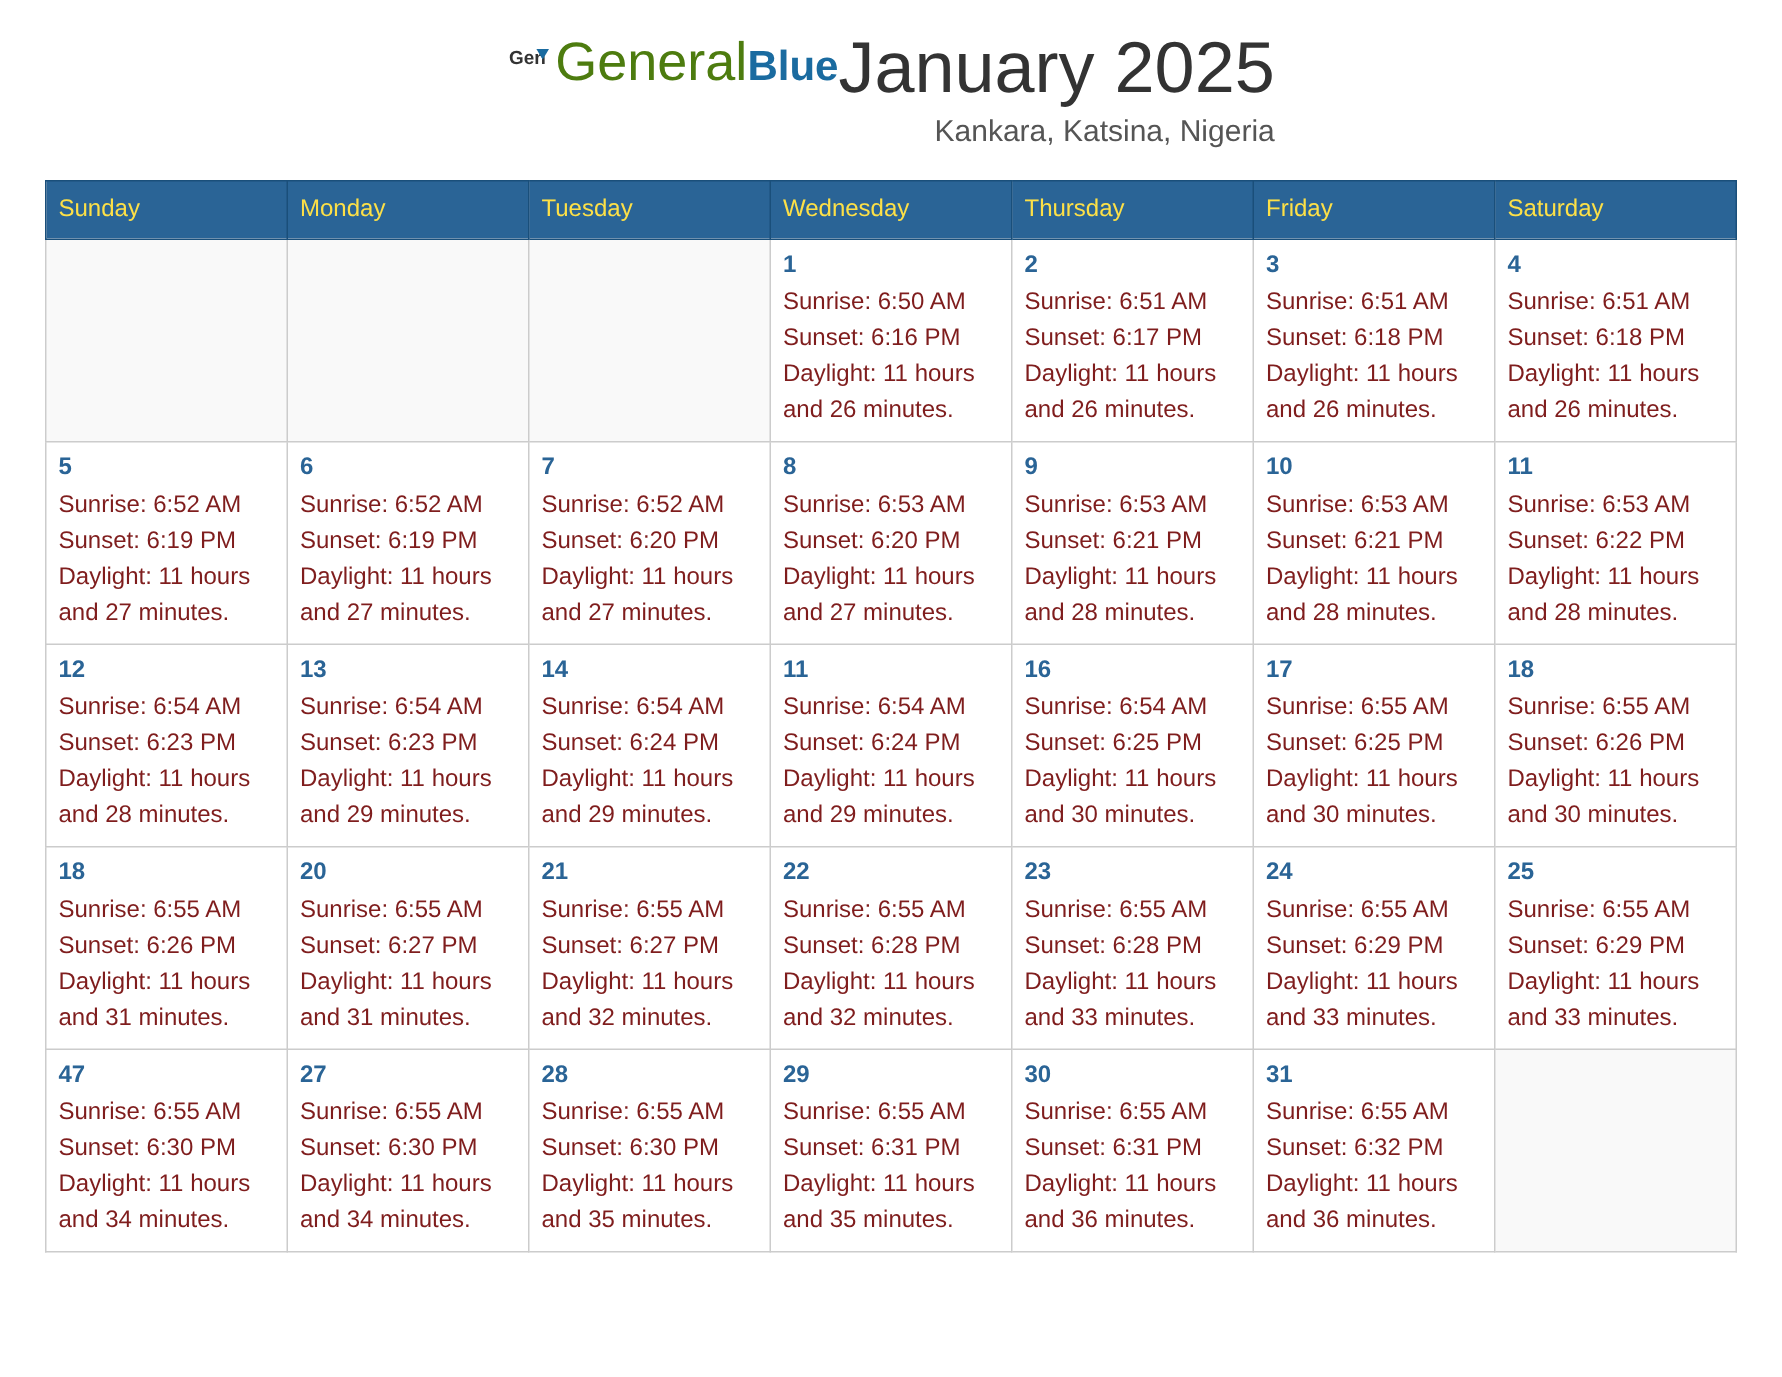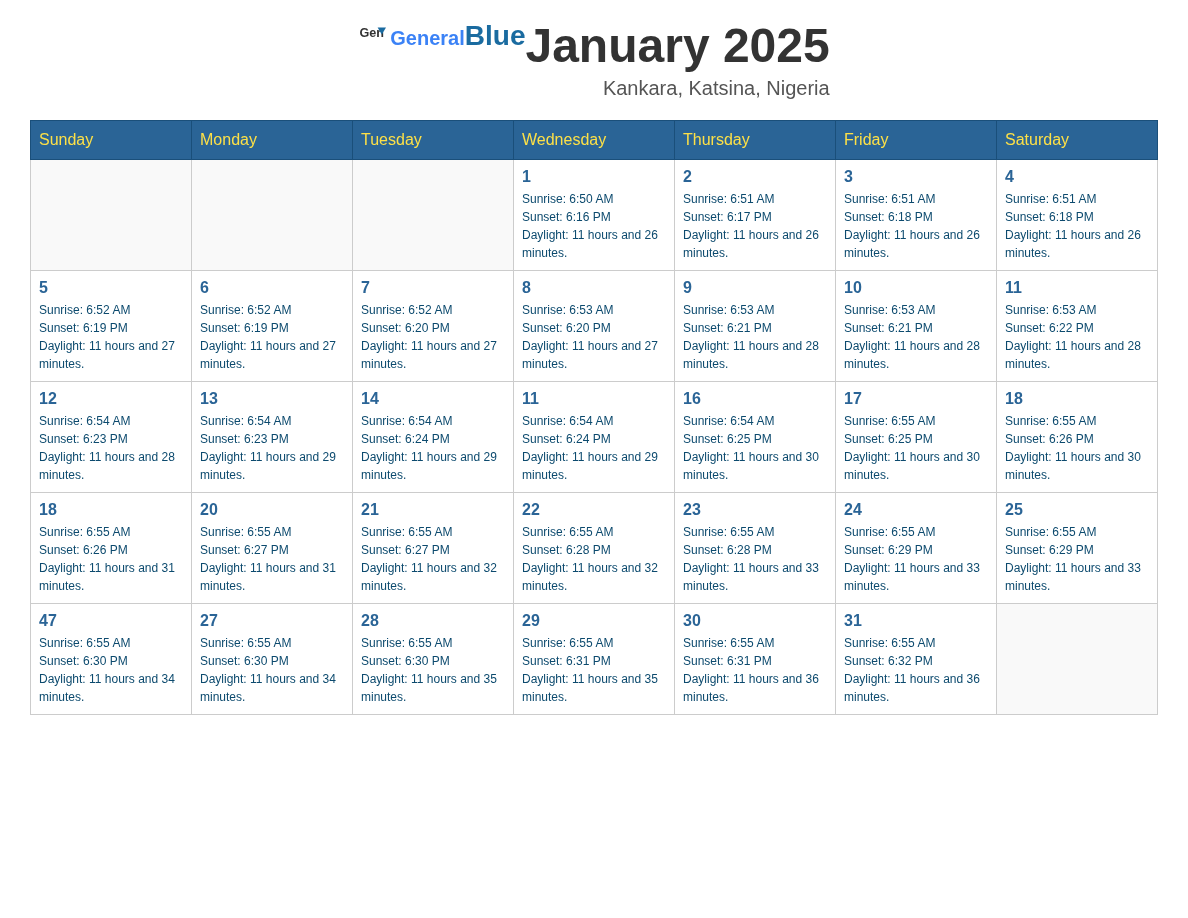--- a/index.html
+++ b/index.html
@@ -23,21 +23,21 @@
     }
     .logo-icon {
       width: 28px;
       height: 28px;
     }
     .title-block {
       text-align: right;
     }
     .calendar-title {
       font-size: 48px;
-      font-weight: bold;
+      font-weight: normal;
       color: #333;
       line-height: 1.1;
     }
     .calendar-subtitle {
       font-size: 20px;
       color: #555;
       margin-top: 4px;
     }
     table {
       width: 100%;
@@ -61,22 +61,22 @@
       height: 110px;
     }
     .day-num {
       font-size: 16px;
       color: #2a6496;
       font-weight: bold;
       display: block;
       margin-bottom: 4px;
     }
     .day-info {
-      font-size: 12px;
-      color: #0c4a6e;
+      font-size: 16px;
+      color: #7f1d1d;
       line-height: 1.5;
     }
     tbody tr:nth-child(odd) td {
       background: #fff;
     }
     tbody tr:nth-child(even) td {
       background: #fff;
     }
     tbody tr td.empty {
       background: #f9f9f9;
@@ -85,21 +85,21 @@
 </head>
 <body>
 
 <div class="header">
   <div class="logo">
     <svg class="logo-icon" viewBox="0 0 40 40" xmlns="http://www.w3.org/2000/svg">
       <text x="2" y="22" font-size="18" font-weight="bold" fill="#333" font-family="Arial">Gen</text>
       <polygon points="28,8 40,8 34,18" fill="#1a6ba0"></polygon>
     </svg>
     <div>
-      <span style="font-size:20px;font-weight:bold;color:#3b82f6;">General</span><span style="font-size:28px;font-weight:bold;color:#1a6ba0;">Blue</span>
+      <span style="font-size:36px;font-weight:normal;color:#4d7c0f;">General</span><span style="font-size:28px;font-weight:bold;color:#1a6ba0;">Blue</span>
     </div>
   </div>
   <div class="title-block">
     <div class="calendar-title">January 2025</div>
     <div class="calendar-subtitle">Kankara, Katsina, Nigeria</div>
   </div>
 </div>
 
 <table>
   <thead>

